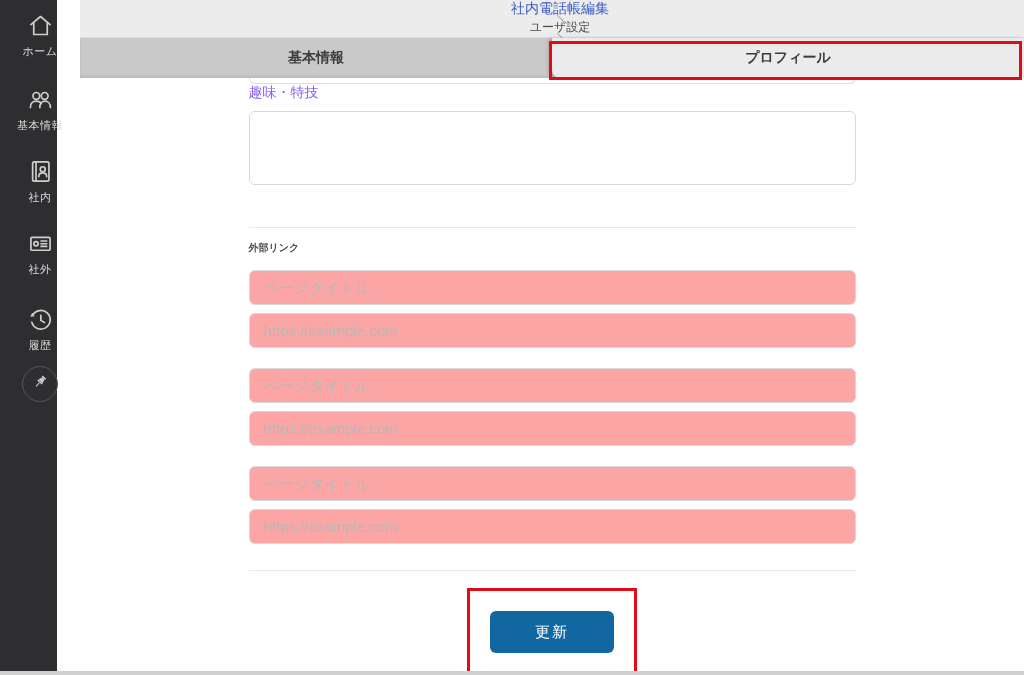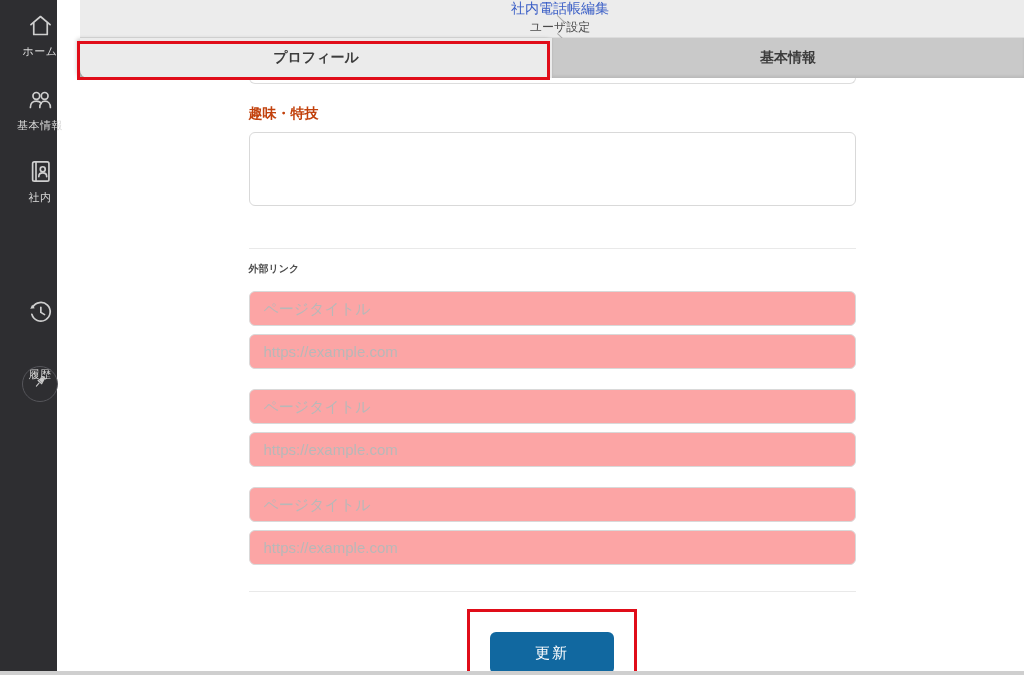--- a/index.html
+++ b/index.html
@@ -25,21 +25,21 @@
   .tabbar { position:absolute; left:80px; top:38px; width:944px; height:40px; display:flex; background:#c9c9c9; }
   .tab { width:50%; height:40px; display:flex; align-items:center; justify-content:center; font-size:14px; font-weight:bold; color:#3c3c3c; cursor:pointer; }
   .tab-inactive { background:#c9c9c9; box-shadow:inset 0 -2px 3px rgba(0,0,0,.08); }
   .tab-active { position:relative; background:#ebebeb; border-bottom-left-radius:8px; box-shadow:-3px 1px 4px rgba(0,0,0,.22); }
   .tab-annotation { position:absolute; left:-3px; right:2px; top:3px; bottom:-2px; border:3px solid var(--annot,#e00d19); pointer-events:none; z-index:5; }
 
   
   .content { position:absolute; left:80px; top:78px; width:944px; height:594px; background:#ffffff; overflow:hidden; }
   .form-col { width:607px; margin:0 auto; }
   .partial-input { height:6px; border:1px solid #dddddd; border-top:none; border-radius:0 0 6px 6px; }
-  .field-label { margin-top:21px; font-size:14px; font-weight:bold; color:#c2410c; }
+  .field-label { font-size:14px; font-weight:normal; color:#8b5cf6; }
   .hobby-textarea { margin-top:9px; width:607px; height:74px; border:1px solid #d9d9d9; border-radius:6px; background:#fff; resize:none; font-size:15px; padding:8px 14px; font-family:inherit; }
   .divider { margin-top:38px; border:none; border-top:1px solid #e9e9e9; height:0; }
   .divider-2 { margin-top:26px; border:none; border-top:1px solid #e9e9e9; height:0; }
   .link-label { margin-top:13px; font-size:10px; font-weight:bold; color:#4c4c4c; }
   .text-input { display:block; width:607px; height:35px; border:1px solid #d9d9d9; border-radius:6px; padding:0 14px; font-size:15px; color:#555; font-family:inherit; background:#fca5a5; }
   .text-input::placeholder, .hobby-textarea::placeholder { color:#b8b8b8; }
   .mt-first { margin-top:15px; }
   .mt-url { margin-top:8px; }
   .mt-pair { margin-top:20px; }
 
@@ -83,22 +83,32 @@
         <svg width="27" height="27" viewBox="0 0 24 24" fill="none" stroke="#cfcfcf" stroke-width="1.5" stroke-linecap="round" stroke-linejoin="round">
           <rect x="5" y="3.5" width="14.5" height="17" rx="1.5"></rect>
             <path d="M8 3.5 V20.5"></path>
           <circle cx="14" cy="10" r="2.2"></circle>
             <path d="M10.5 16.5c0-2 1.6-3.2 3.5-3.2s3.5 1.2 3.5 3.2"></path>
         </svg>
       </span>
       <span class="lbl">社内</span>
     </div>
 
+    <div class="side-item" style="top:230px;">
+      <span>
+        <svg width="27" height="27" viewBox="0 0 24 24" fill="none" stroke="#cfcfcf" stroke-width="1.5" stroke-linecap="round" stroke-linejoin="round">
+          <rect x="3.5" y="6.5" width="17" height="11.5" rx="1"></rect>
+          <circle cx="8" cy="12.2" r="1.9"></circle>
+          <path d="M12.5 9.8h5 M12.5 12.2h5 M12.5 14.6h5"></path>
+        </svg>
+      </span>
+      <span class="lbl">社外</span>
+    </div>
 
-    <div class="side-item" style="top:298px;gap:37px;">
+    <div class="side-item" style="top:306px;">
       <span>
         <svg width="27" height="27" viewBox="0 0 24 24" fill="none" stroke="#cfcfcf" stroke-width="1.5" stroke-linecap="round" stroke-linejoin="round">
           <path d="M5.1 8.15 A8.3 8.3 0 1 1 4.3 14.45"></path>
           <path d="M2.9 9.6 L6.9 9.0 L4.6 5.9 Z" fill="#cfcfcf" stroke="none"></path>
           <path d="M12.3 8.2 V12.8 L15.6 14.8"></path>
         </svg>
       </span>
       <span class="lbl">履歴</span>
     </div>
 
@@ -119,26 +129,26 @@
   </aside>
 
   <header class="header">
     <span class="crumb-link">社内電話帳編集</span>
     <span class="crumb-sep"></span>
     <span class="crumb-current">ユーザ設定</span>
     <span class="crumb-sep"></span>
   </header>
 
   <nav class="tabbar">
+    <div class="tab tab-inactive">
+      <span>基本情報</span>
+    </div>
     <div class="tab tab-active">
       <span>プロフィール</span>
       <div class="tab-annotation"></div>
-    </div>
-    <div class="tab tab-inactive">
-      <span>基本情報</span>
     </div>
   </nav>
 
   <main class="content">
     <div class="form-col">
 
       <div class="partial-input"></div>
 
       <div class="field-label">趣味・特技</div>
       <textarea class="hobby-textarea" style=""></textarea>

